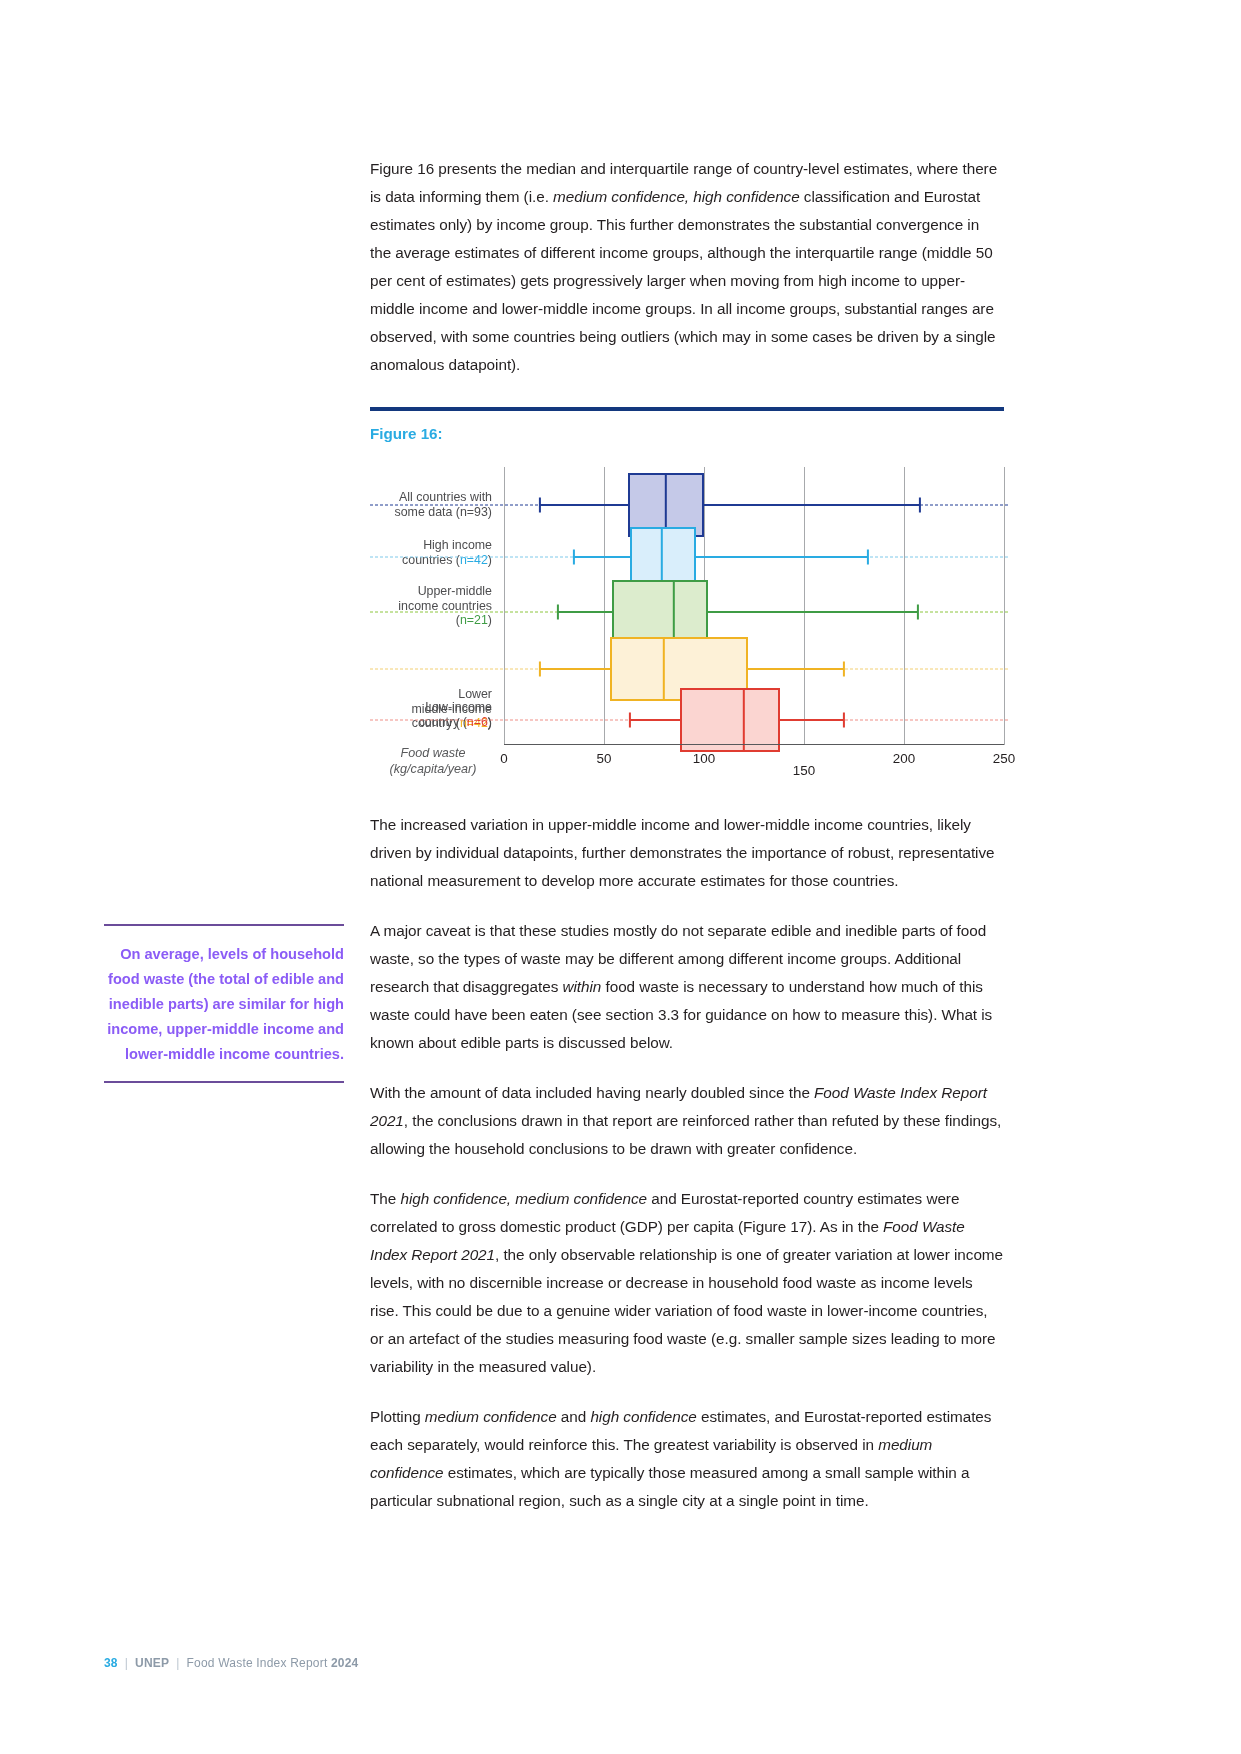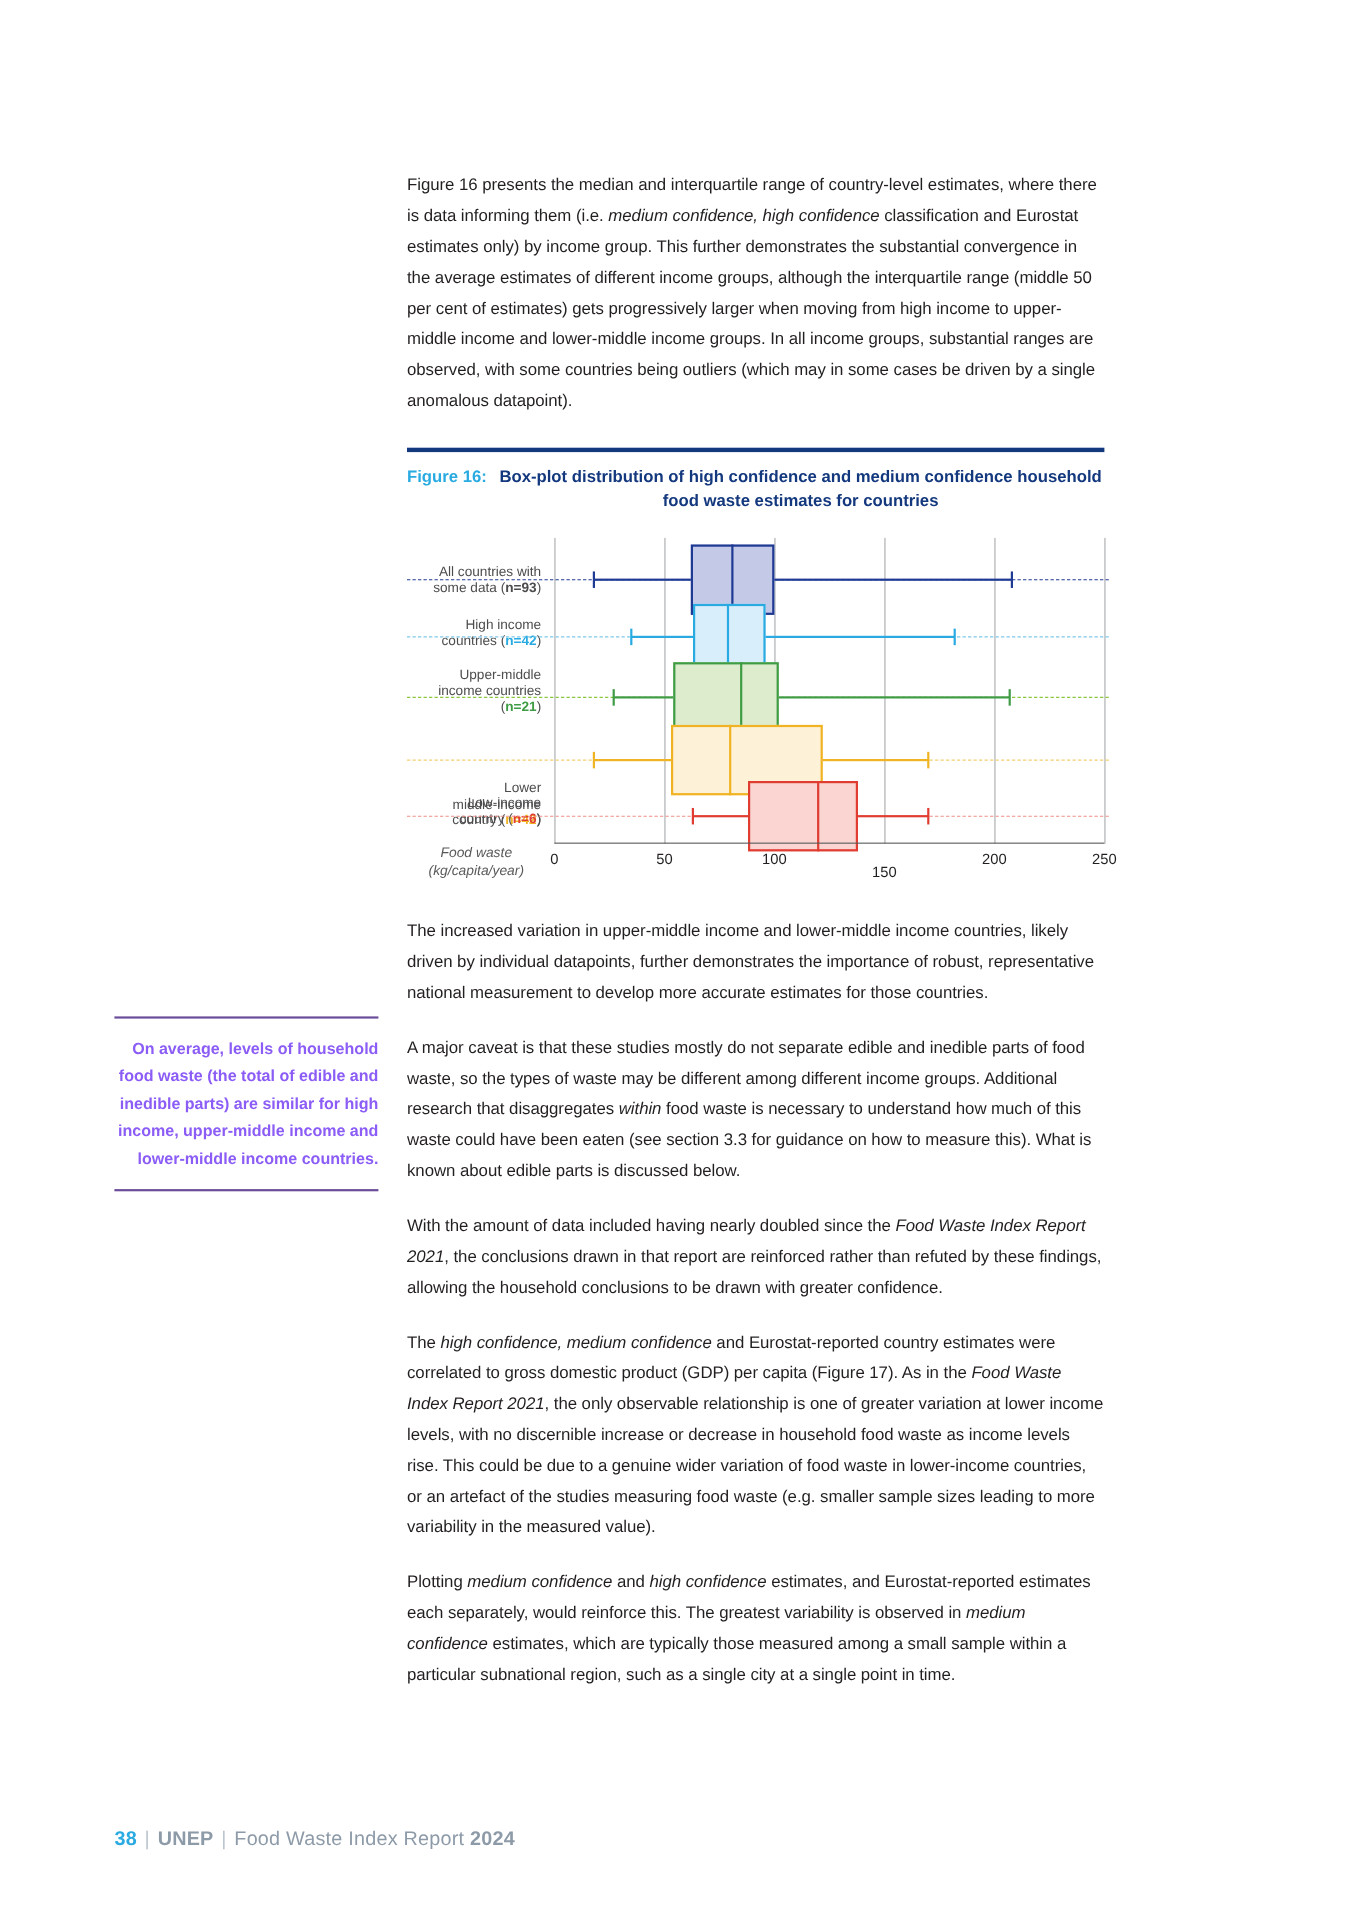--- a/index.html
+++ b/index.html
@@ -51,21 +51,21 @@
     position:absolute;left:0;top:0;width:122px;height:278px;
   }
   .cat-label{
     position:absolute;right:0;width:122px;
     text-align:right;
     font-size:12.4px;
     line-height:14.6px;
     color:#4d4d4f;
     transform:translateY(-50%);
   }
-  .cat-label b{font-weight:bold;}
+  .cat-label b{font-weight:normal;}
   .plot{
     position:absolute;left:134px;top:0;right:0;height:278px;
   }
   .gridline{
     position:absolute;top:0;bottom:0;width:1px;background:#a7a9ac;
   }
   .axis-line{
     position:absolute;left:0;right:0;bottom:0;height:1px;background:#58595b;
   }
   .row{position:absolute;left:0;right:0;height:0;}
@@ -106,22 +106,22 @@
     font-weight:bold;
     font-size:14.6px;
     line-height:25px;
     text-align:right;
   }
   .pq-rule{height:2px;background:#6b4c9a;width:100%;}
   .pq-body{padding:16px 0 14px 0;}
 
   
   .footer{
-    position:absolute;left:104px;bottom:72px;
-    font-size:18px;color:#8d9aa8;letter-spacing:.2px;
+    position:absolute;left:104px;bottom:84px;
+    font-size:12px;color:#8d9aa8;letter-spacing:.2px;
   }
   .footer .pg{color:#29abe2;font-weight:bold;}
   .footer .sep{color:#bcc6d0;padding:0 7px;}
   .footer .nm{color:#8d9aa8;font-weight:bold;}
   .footer .yr{font-weight:bold;}
 </style>
 </head>
 <body>
 
 <div class="page">
@@ -136,21 +136,20 @@
       the interquartile range (middle 50 per cent of estimates) gets progressively larger when
       moving from high income to upper-middle income and lower-middle income groups. In
       all income groups, substantial ranges are observed, with some countries being outliers
       (which may in some cases be driven by a single anomalous datapoint).
     </p>
 
     <div class="figure">
       <div class="fig-rule"></div>
       <div class="fig-caption">
         <span class="fig-num">Figure 16:</span>
-        <span class="fig-title">Box-plot distribution of high confidence and medium confidence household food waste estimates for countries</span>
       </div>
 
       <div class="chart">
 
         <div class="chart-labels">
           <div class="cat-label" style="top:38px;">
             All countries with<br>some data (<b>n=93</b>)
           </div>
           <div class="cat-label" style="top:86px;">
             High income<br>countries (<b style="color:#29abe2;">n=42</b>)

